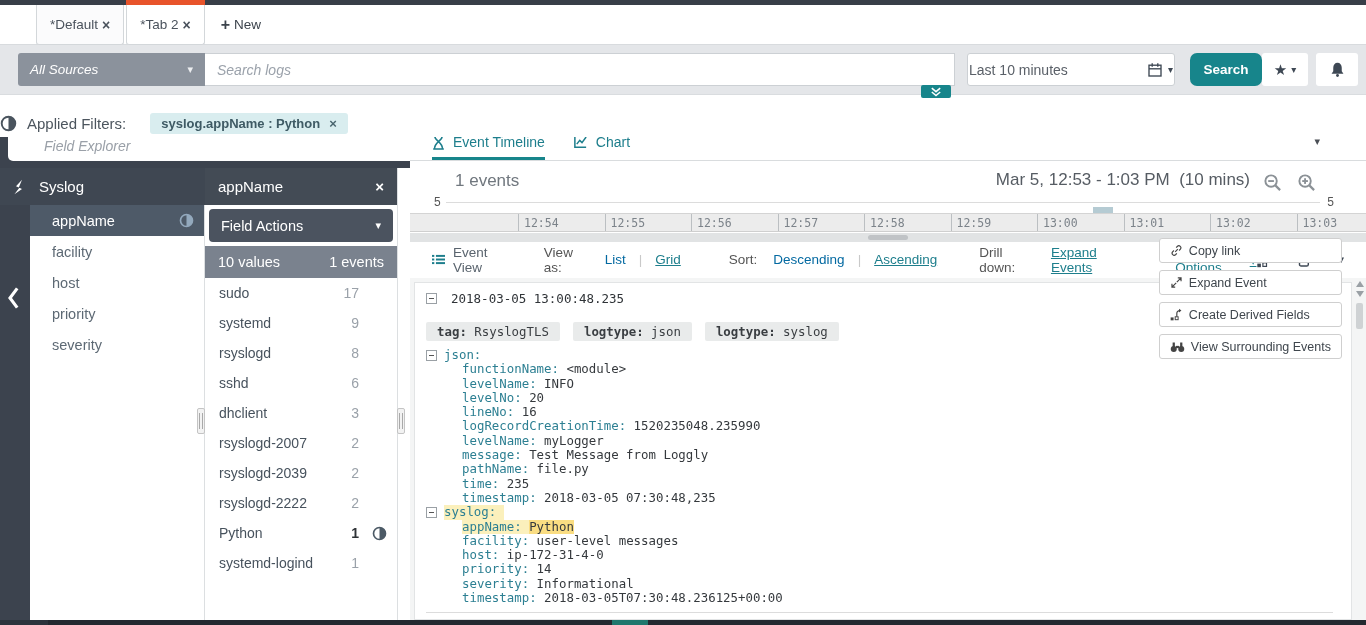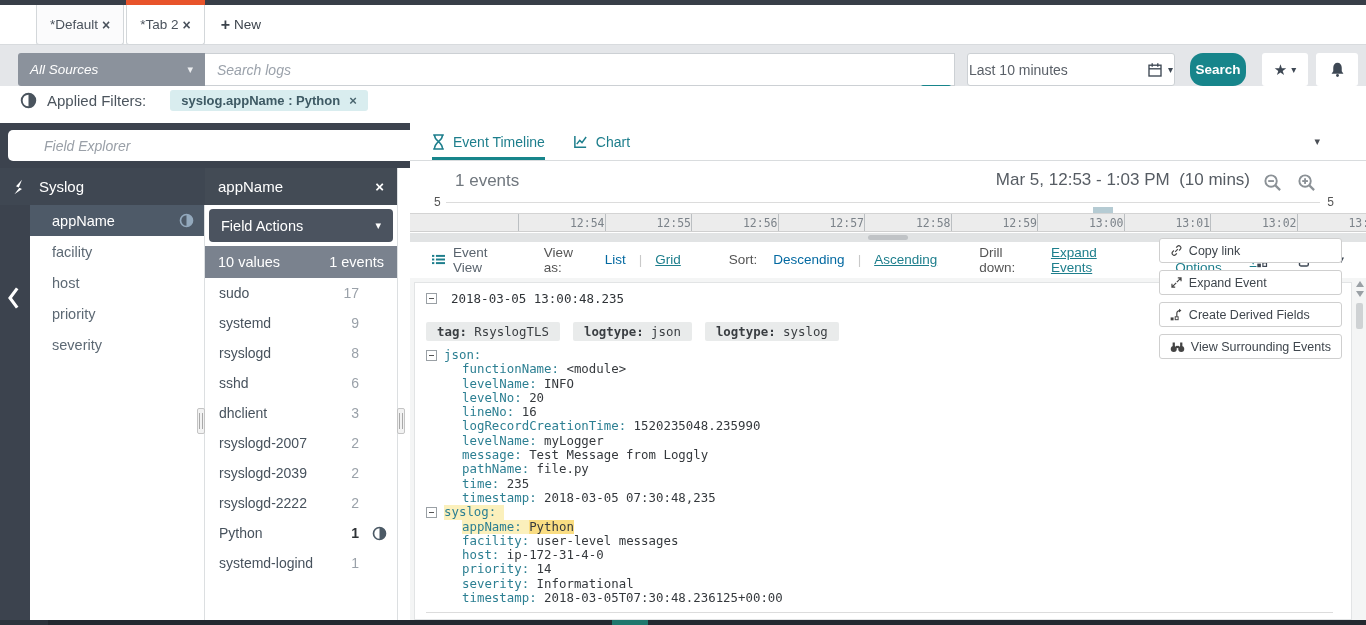--- a/index.html
+++ b/index.html
@@ -19,27 +19,27 @@
   
   .search-row { position:absolute; top:45px; left:0; width:100%; height:50px; background:#e4e6e9; border-bottom:1px solid #d9dcdf; z-index:4; }
   .src-select { position:absolute; left:18px; top:8px; width:187px; height:33px; background:#8b929c; border-radius:3px 0 0 3px; color:#fff; font-style:italic; display:flex; align-items:center; padding:0 12px; font-size:13.5px; cursor:pointer; }
   .src-select .caret { margin-left:auto; font-style:normal; color:#eceef0; font-size:11px; }
   .search-input { position:absolute; left:205px; top:8px; width:750px; height:33px; border:1px solid #ccd0d4; border-left:none; background:#fff; padding:0 12px; font-style:italic; font-size:14px; color:#555; font-family:"Liberation Sans",sans-serif; }
   .search-input::placeholder { color:#9ba2ab; font-style:italic; }
   .expand-badge { position:absolute; left:921px; top:40px; width:30px; height:13px; background:#17858b; border-radius:2px; display:flex; align-items:center; justify-content:center; cursor:pointer; }
   .time-box { position:absolute; left:967px; top:8px; width:208px; height:33px; background:#fff; border:1px solid #ccd0d4; border-radius:3px; display:flex; align-items:center; padding:0 1px; font-size:14px; color:#5a6068; cursor:pointer; }
   .time-box .cal { margin-left:auto; }
   .time-box .caret { margin-left:5px; font-size:10px; color:#3e4854; }
-  .search-btn { position:absolute; left:1190px; top:8px; width:56px; height:33px; background:#17858b; color:#fff; border:none; border-radius:13px; font-weight:bold; font-size:13.5px; cursor:pointer; font-family:"Liberation Sans",sans-serif; }
+  .search-btn { position:absolute; left:1190px; top:8px; width:72px; height:33px; background:#17858b; color:#fff; border:none; border-radius:7px; font-weight:bold; font-size:13.5px; cursor:pointer; font-family:"Liberation Sans",sans-serif; }
   .star-btn { position:absolute; left:1262px; top:8px; width:46px; height:33px; background:#fff; border-radius:3px; display:flex; align-items:center; justify-content:center; gap:4px; color:#3e4854; font-size:15px; cursor:pointer; }
   .star-btn .caret { font-size:10px; }
   .bell-btn { position:absolute; left:1316px; top:8px; width:42px; height:33px; background:#fff; border-radius:3px; display:flex; align-items:center; justify-content:center; cursor:pointer; }
 
   
-  .filters-row { position:absolute; top:86px; left:0; width:100%; height:28px; background:#fff; display:flex; align-items:center; padding-left:20px; z-index:4; }
+  .filters-row { position:absolute; top:109px; left:0; width:100%; height:28px; background:#fff; display:flex; align-items:center; padding-left:0; z-index:4; }
   .filters-label { margin-left:10px; font-size:15px; color:#4c555e; }
   .chip { margin-left:24px; background:#d9edef; border-radius:3px; padding:3px 11px; font-size:13px; font-weight:bold; color:#3e5a64; display:flex; align-items:center; gap:9px; cursor:default; }
   .chip-close { font-weight:bold; color:#49656e; cursor:pointer; }
 
   
   .left-col { position:absolute; top:123px; left:0; width:410px; bottom:5px; background:#fff; }
   .fe-band { position:absolute; top:0; left:0; width:410px; height:45px; background:#3c434e; }
   .fe-input { position:absolute; left:8px; top:7px; width:468px; height:31px; border:none; border-radius:5px; padding:0 10px 0 36px; font-style:italic; font-size:14px; color:#555; font-family:"Liberation Sans",sans-serif; }
   .fe-input::placeholder { color:#9aa0a8; font-style:italic; }
   .fe-mag { position:absolute; left:18px; top:14px; }
@@ -73,21 +73,21 @@
 
   .timeline { position:relative; height:80px; }
   .ev-count { position:absolute; left:45px; top:10px; font-size:17px; color:#70777e; }
   .range-label { position:absolute; right:116px; top:9px; font-size:17px; color:#565c63; white-space:pre; }
   .zoom-out-btn { position:absolute; right:84px; top:12px; cursor:pointer; }
   .zoom-in-btn { position:absolute; right:50px; top:12px; cursor:pointer; }
   .axis-line { position:absolute; left:36px; right:46px; top:41px; border-top:1px solid #dcdcdc; }
   .y-left { position:absolute; left:24px; top:34px; font-size:12px; color:#555; }
   .y-right { position:absolute; right:32px; top:34px; font-size:12px; color:#555; }
   .event-bar { position:absolute; left:683px; top:46px; width:20px; height:6px; background:#b5cbd3; }
-  .tick-band { position:absolute; left:0; right:0; top:52px; height:19px; background:#ececec; border-top:1px solid #d4d4d4; border-bottom:1px solid #cfcfcf; display:flex; padding-left:108px; overflow:hidden;text-align:right; }
+  .tick-band { position:absolute; left:0; right:0; top:52px; height:19px; background:#ececec; border-top:1px solid #d4d4d4; border-bottom:1px solid #cfcfcf; display:flex; padding-left:108px; overflow:hidden; }
   .tick { flex:none; width:86.5px; border-left:1px solid #bbbfc2; font-family:"DejaVu Sans Mono",monospace; font-size:11.5px; color:#7c838a; padding:2px 0 0 5px; }
   .hscroll { position:absolute; left:0; right:0; top:72px; height:9px; background:#e1e3e4; }
   .hscroll .handle { position:absolute; left:458px; top:2px; width:40px; height:5px; background:#c0c3c6; border-radius:3px; cursor:pointer; }
 
   .ev-toolbar { position:relative; height:37px; display:flex; align-items:center; padding:0 22px; font-size:13.5px; color:#555; }
   .tb-group { display:flex; align-items:center; gap:8px; color:#5a646e; }
   .tb-link { color:#1d7e8c; cursor:pointer;text-decoration:underline; }
   .tb-strong { color:#0369a1; cursor:pointer; }
   .tb-sep { color:#c9c9c9; }
   .tb-icons { margin-left:auto; display:flex; align-items:center; gap:24px; }

